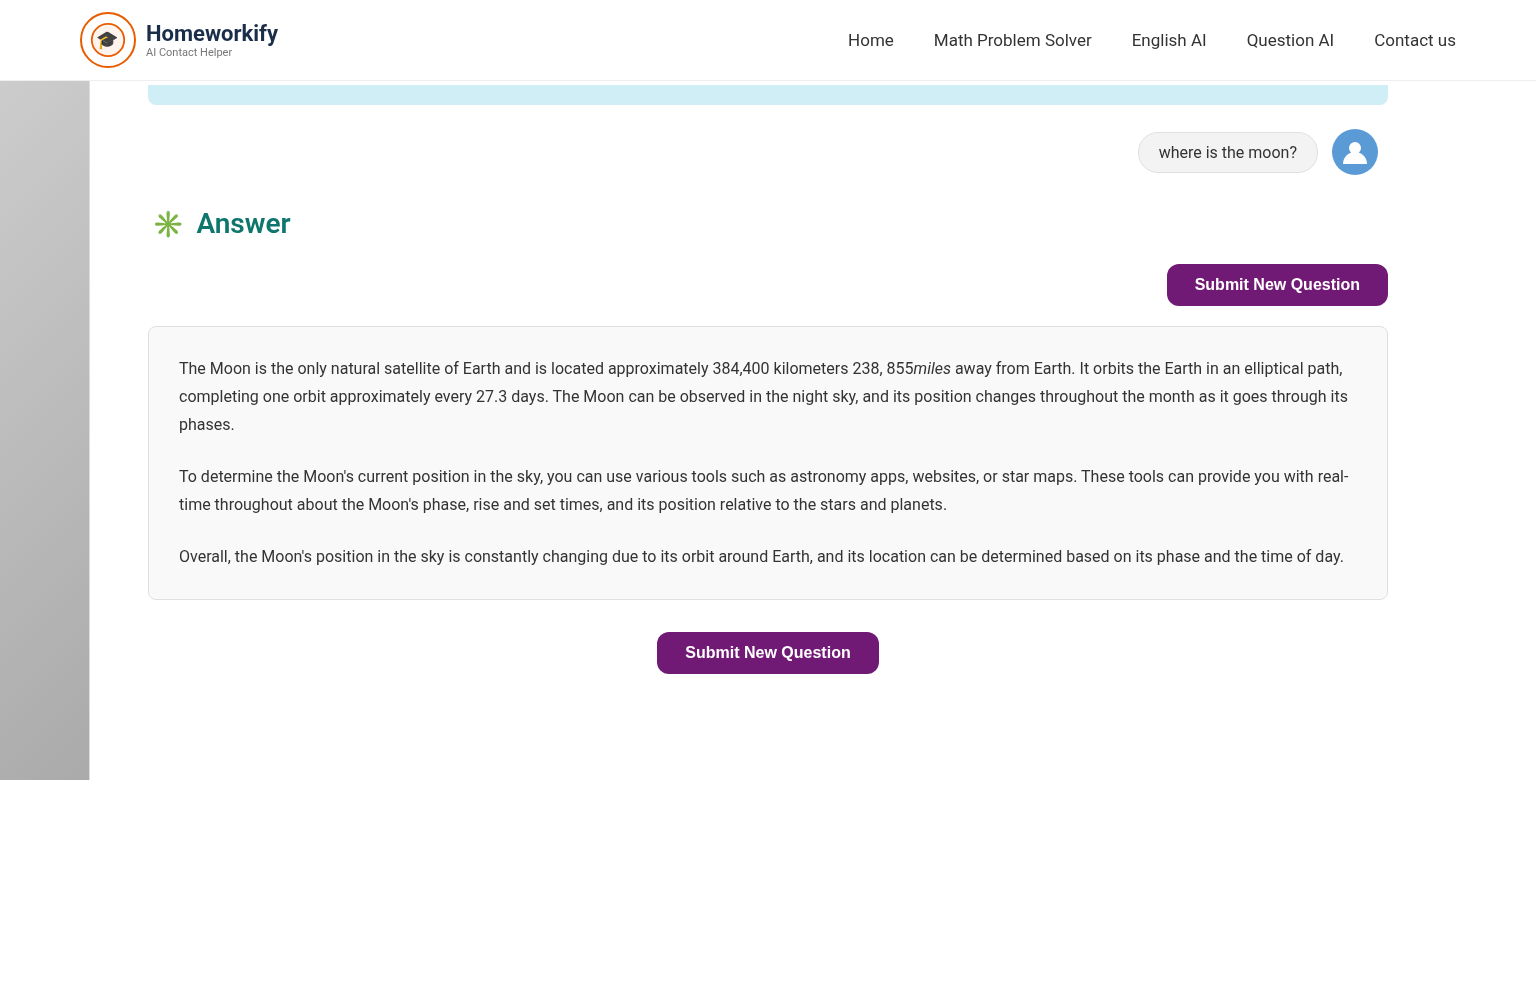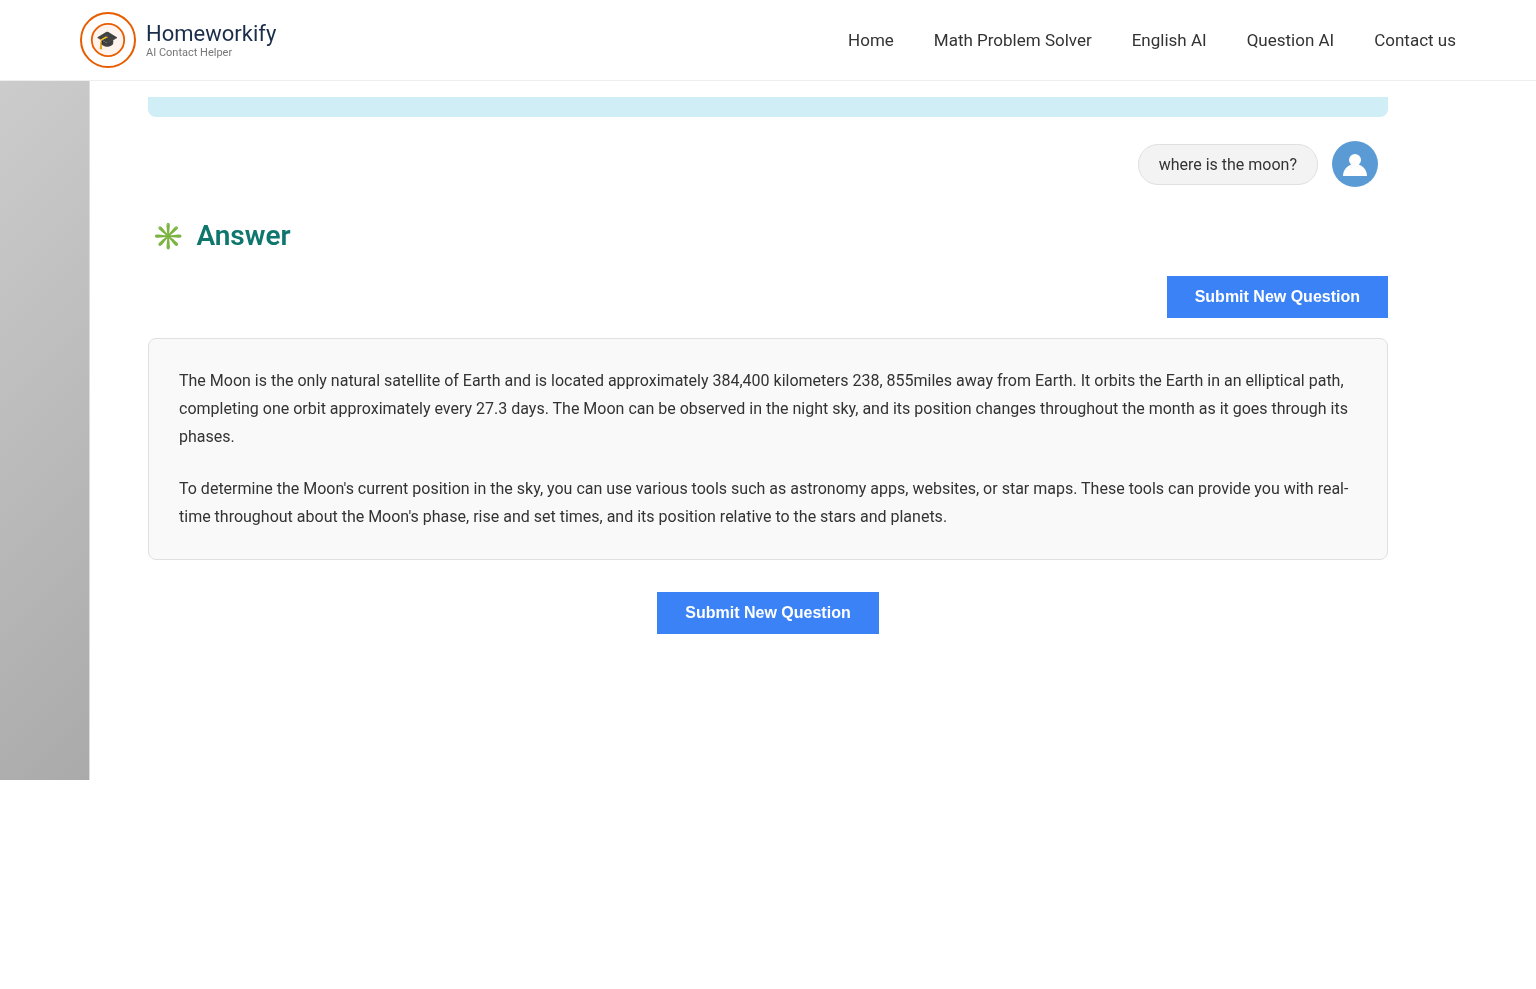--- a/index.html
+++ b/index.html
@@ -46,21 +46,21 @@
       background: #fff;
     }
 
     .logo-icon {
       width: 36px;
       height: 36px;
     }
 
     .logo-text h1 {
       font-size: 22px;
-      font-weight: 400;
+      font-weight: 700;
       color: #1a2e4a;
     }
 
     .logo-text p {
       font-size: 11px;
       color: #777;
     }
 
     .nav {
       display: flex;
@@ -71,21 +71,21 @@
     .nav a {
       text-decoration: none;
       color: #333;
       font-size: 17px;
       font-weight: 400;
     }
 
     
     .main-content {
       max-width: 1320px;
-      margin: 16px auto;
+      margin: 4px auto;
       padding: 0 40px;
     }
 
     
     .top-bar {
       background: #d0eef5;
       height: 20px;
       border-radius: 0 0 8px 8px;
       margin-bottom: 20px;
     }
@@ -146,24 +146,24 @@
     }
 
     
     .submit-btn-row-top {
       display: flex;
       justify-content: flex-end;
       margin-bottom: 20px;
     }
 
     .submit-btn {
-      background: #3b82f6;
+      background: #701a75;
       color: #fff;
       border: none;
-      border-radius: 0;
+      border-radius: 12px;
       padding: 12px 28px;
       font-size: 16px;
       font-weight: 600;
       cursor: pointer;
       white-space: nowrap;
     }
 
     
     .answer-box {
       background: #f9f9f9;
@@ -178,20 +178,21 @@
       line-height: 1.75;
       color: #333;
       margin-bottom: 24px;
     }
 
     .answer-paragraph:last-child {
       margin-bottom: 0;
     }
 
     .math-inline {
+      font-style: italic;
     }
 
     
     .submit-btn-row-bottom {
       display: flex;
       justify-content: center;
       margin-bottom: 40px;
     }
 
     
@@ -268,19 +269,20 @@
   </div>
 
   <div class="answer-box">
     <p class="answer-paragraph">
       The Moon is the only natural satellite of Earth and is located approximately 384,400 kilometers <span>238, 855<span class="math-inline">miles</span></span> away from Earth. It orbits the Earth in an elliptical path, completing one orbit approximately every 27.3 days. The Moon can be observed in the night sky, and its position changes throughout the month as it goes through its phases.
     </p>
 
 
     <p class="answer-paragraph">To determine the Moon's current position in the sky, you can use various tools such as astronomy apps, websites, or star maps. These tools can provide you with real-time throughout about the Moon's phase, rise and set times, and its position relative to the stars and planets.</p>
 
+    <p class="answer-paragraph">Overall, the Moon's position in the sky is constantly changing due to its orbit around Earth, and its location can be determined based on its phase and the time of day.</p>
   </div>
 
   <div class="submit-btn-row-bottom">
     <button class="submit-btn">Submit New Question</button>
   </div>
 
 </div>
 
 </body></html>

